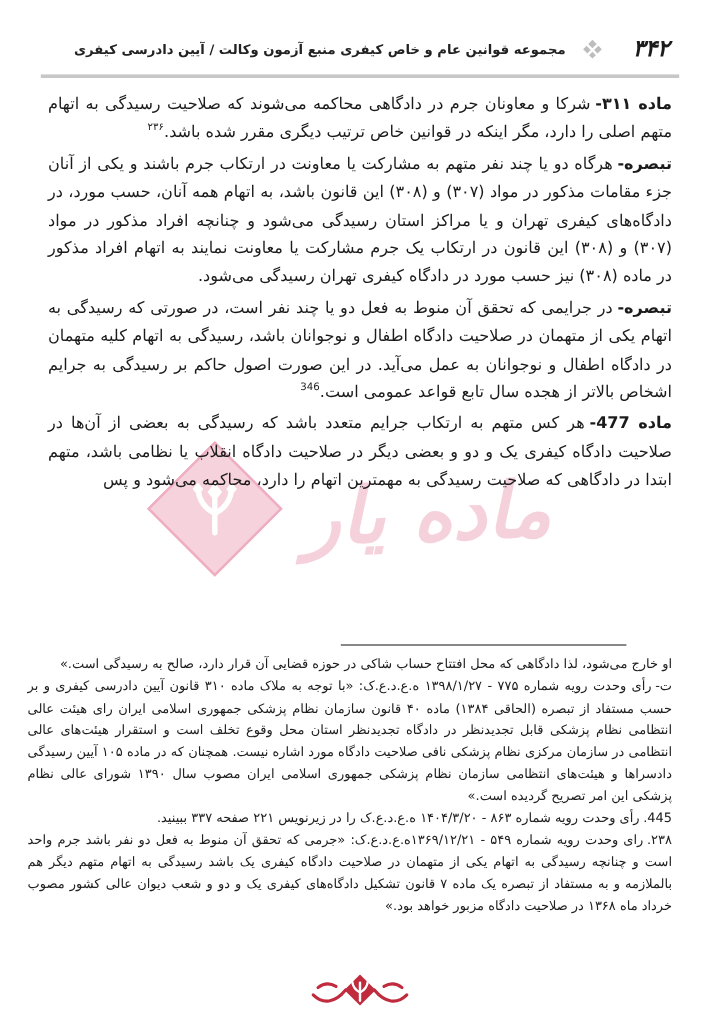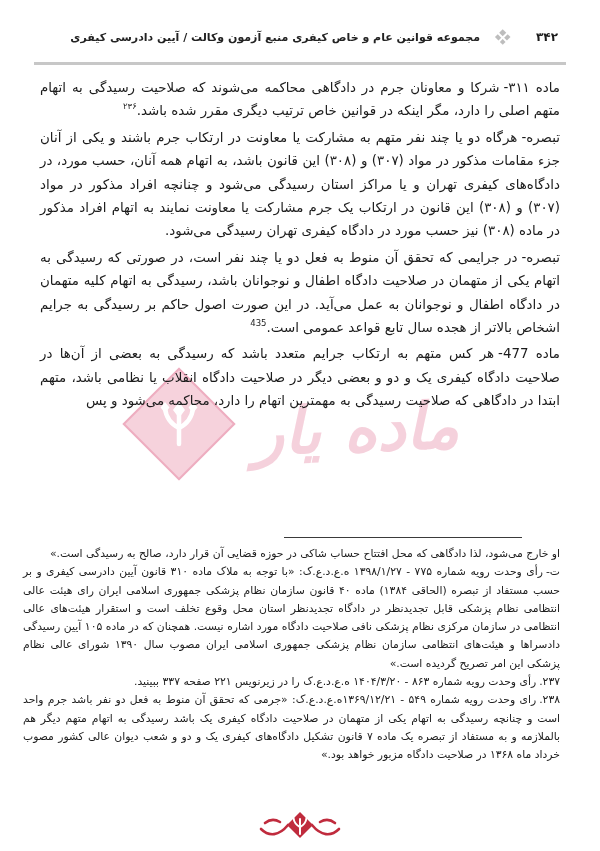--- a/index.html
+++ b/index.html
@@ -7,39 +7,39 @@
     position:relative; width:600px; height:851px; margin:0 auto;
     background:#ffffff; overflow:hidden;
     font-family:"DejaVu Sans", sans-serif;
     direction:rtl; color:#1b1b1b;
   }
   
   .header{
     position:absolute; top:30px; right:42px; left:40px;
     display:flex; align-items:center;
   }
-  .page-number{font-size:12px; font-weight:bold; letter-spacing:1px;}
+  .page-number{font-size:19px; font-weight:bold; letter-spacing:1px;font-style:italic;}
   .orn{
     width:12px; height:12px; margin:0 28px 0 16px; flex:0 0 auto;
     transform:rotate(45deg);
     display:grid; grid-template-columns:4.5px 4.5px; grid-template-rows:4.5px 4.5px; gap:2px;
   }
   .orn i{background:#bdbdbd; display:block;}
   .header-title{font-size:11px; font-weight:bold; color:#222; white-space:nowrap;text-align:center;}
   .header-rule{
     position:absolute; top:62px; left:34px; right:34px; height:2.5px;
     background:#c7c7c7;
   }
   
   .body-text{
     position:absolute; top:76px; right:40px; left:40px; z-index:2;
     font-size:13.4px; line-height:23.4px; text-align:justify;
   }
   .body-text p{margin:0 0 3px 0;}
-  .lbl{font-weight:normal; margin-left:4px;}
+  .lbl{font-weight:bold; margin-left:4px;}
   sup.fnref{font-size:8.5px; line-height:0; vertical-align:6px;}
   
   .footnote-rule{
     position:absolute; top:537px; right:78px; width:238px; height:1.3px;
     background:#3a3a3a; z-index:2;
   }
   .footnotes{
     position:absolute; top:545px; right:40px; left:23px; z-index:2;
     font-size:10.8px; line-height:18.3px; text-align:justify; color:#202020;
   }
@@ -105,35 +105,35 @@
   </div>
 
   <main class="body-text">
     <p>
       <span class="lbl">ماده ۳۱۱-</span><span>شرکا و معاونان جرم در دادگاهی محاکمه می‌شوند که صلاحیت رسیدگی به اتهام متهم اصلی را دارد، مگر اینکه در قوانین خاص ترتیب دیگری مقرر شده باشد.</span><sup class="fnref">۲۳۶</sup>
     </p>
     <p>
       <span class="lbl">تبصره-</span><span>هرگاه دو یا چند نفر متهم به مشارکت یا معاونت در ارتکاب جرم باشند و یکی از آنان جزء مقامات مذکور در مواد (۳۰۷) و (۳۰۸) این قانون باشد، به اتهام همه آنان، حسب مورد، در دادگاه‌های کیفری تهران و یا مراکز استان رسیدگی می‌شود و چنانچه افراد مذکور در مواد (۳۰۷) و (۳۰۸) این قانون در ارتکاب یک جرم مشارکت یا معاونت نمایند به اتهام افراد مذکور در ماده (۳۰۸) نیز حسب مورد در دادگاه کیفری تهران رسیدگی می‌شود.</span><sup class="fnref"></sup>
     </p>
     <p>
-      <span class="lbl">تبصره-</span><span>در جرایمی که تحقق آن منوط به فعل دو یا چند نفر است، در صورتی که رسیدگی به اتهام یکی از متهمان در صلاحیت دادگاه اطفال و نوجوانان باشد، رسیدگی به اتهام کلیه متهمان در دادگاه اطفال و نوجوانان به عمل می‌آید. در این صورت اصول حاکم بر رسیدگی به جرایم اشخاص بالاتر از هجده سال تابع قواعد عمومی است.</span><sup class="fnref">435</sup>
+      <span class="lbl">تبصره-</span><span>در جرایمی که تحقق آن منوط به فعل دو یا چند نفر است، در صورتی که رسیدگی به اتهام یکی از متهمان در صلاحیت دادگاه اطفال و نوجوانان باشد، رسیدگی به اتهام کلیه متهمان در دادگاه اطفال و نوجوانان به عمل می‌آید. در این صورت اصول حاکم بر رسیدگی به جرایم اشخاص بالاتر از هجده سال تابع قواعد عمومی است.</span><sup class="fnref">346</sup>
     </p>
     <p>
       <span class="lbl">ماده 477-</span><span>هر کس متهم به ارتکاب جرایم متعدد باشد که رسیدگی به بعضی از آن‌ها در صلاحیت دادگاه کیفری یک و دو و بعضی دیگر در صلاحیت دادگاه انقلاب یا نظامی باشد، متهم ابتدا در دادگاهی که صلاحیت رسیدگی به مهمترین اتهام را دارد، محاکمه می‌شود و پس</span><sup class="fnref"></sup>
     </p>
   </main>
 
   <div class="footnote-rule"></div>
   <section class="footnotes">
     <p>او خارج می‌شود، لذا دادگاهی که محل افتتاح حساب شاکی در حوزه قضایی آن قرار دارد، صالح به رسیدگی است.»</p>
     <p>
       <span class="fn-num">ت-</span><span>رأی وحدت رویه شماره ۷۷۵ - ۱۳۹۸/۱/۲۷ ه.ع.د.ع.ک: «با توجه به ملاک ماده ۳۱۰ قانون آیین دادرسی کیفری و بر حسب مستفاد از تبصره (الحاقی ۱۳۸۴) ماده ۴۰ قانون سازمان نظام پزشکی جمهوری اسلامی ایران رای هیئت عالی انتظامی نظام پزشکی قابل تجدیدنظر در دادگاه تجدیدنظر استان محل وقوع تخلف است و استقرار هیئت‌های عالی انتظامی در سازمان مرکزی نظام پزشکی نافی صلاحیت دادگاه مورد اشاره نیست. همچنان که در ماده ۱۰۵ آیین رسیدگی دادسراها و هیئت‌های انتظامی سازمان نظام پزشکی جمهوری اسلامی ایران مصوب سال ۱۳۹۰ شورای عالی نظام پزشکی این امر تصریح گردیده است.»</span>
     </p>
     <p>
-      <span class="fn-num">۲۳۷.</span><span>رأی وحدت رویه شماره ۸۶۳ - ۱۴۰۴/۳/۲۰ ه.ع.د.ع.ک را در زیرنویس ۲۲۱ صفحه ۳۳۷ ببینید.</span>
+      <span class="fn-num">445.</span><span>رأی وحدت رویه شماره ۸۶۳ - ۱۴۰۴/۳/۲۰ ه.ع.د.ع.ک را در زیرنویس ۲۲۱ صفحه ۳۳۷ ببینید.</span>
     </p>
     <p>
       <span class="fn-num">۲۳۸.</span><span>رای وحدت رویه شماره ۵۴۹ - ۱۳۶۹/۱۲/۲۱ه.ع.د.ع.ک: «جرمی که تحقق آن منوط به فعل دو نفر باشد جرم واحد است و چنانچه رسیدگی به اتهام یکی از متهمان در صلاحیت دادگاه کیفری یک باشد رسیدگی به اتهام متهم دیگر هم بالملازمه و به مستفاد از تبصره یک ماده ۷ قانون تشکیل دادگاه‌های کیفری یک و دو و شعب دیوان عالی کشور مصوب خرداد ماه ۱۳۶۸ در صلاحیت دادگاه مزبور خواهد بود.»</span>
     </p>
   </section>
 
   <div class="footer-emblem">
     <svg width="86" height="36" viewBox="0 0 86 36">
       <g stroke="var(--accent-red,#c02b3d)" stroke-width="2.6" fill="none" stroke-linecap="round">
         <path d="M31 16 C22 27 12 28 4 20"></path>

